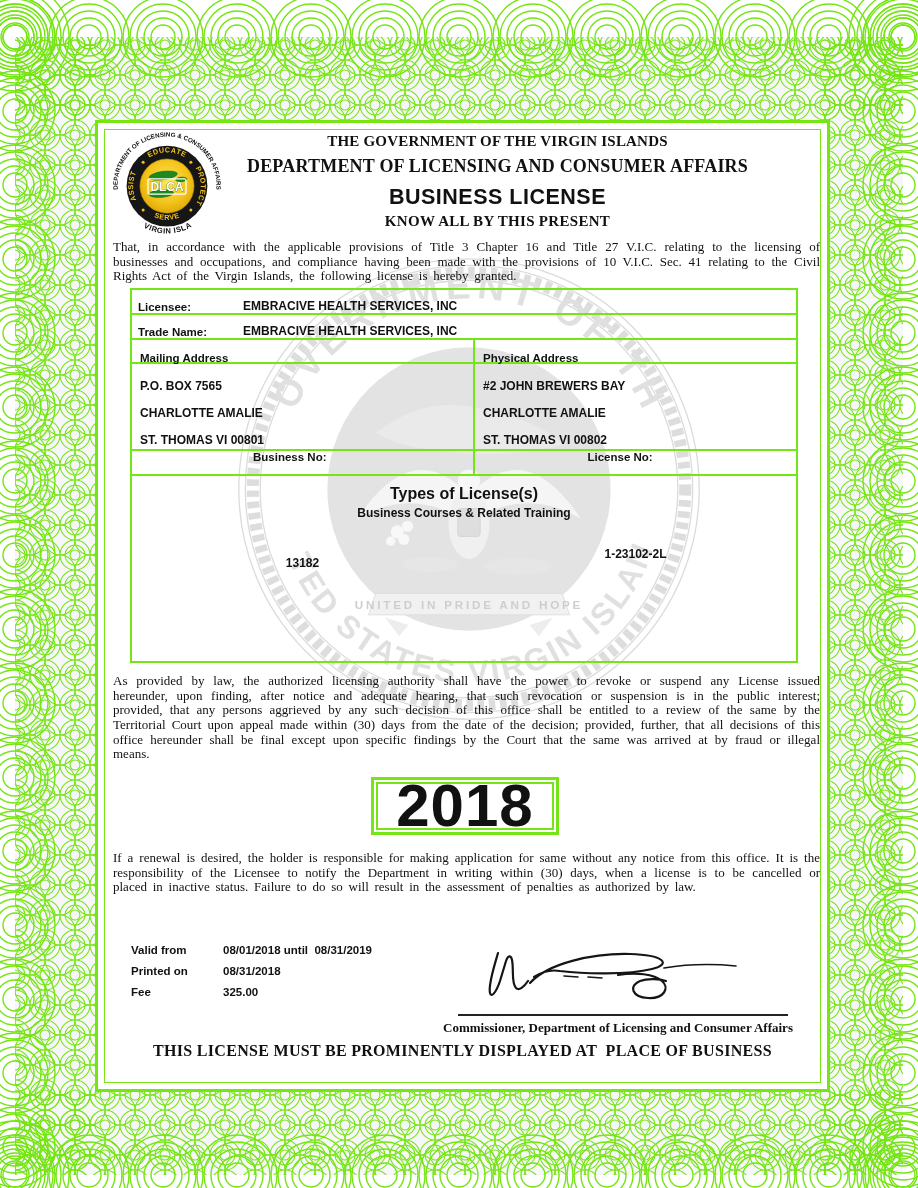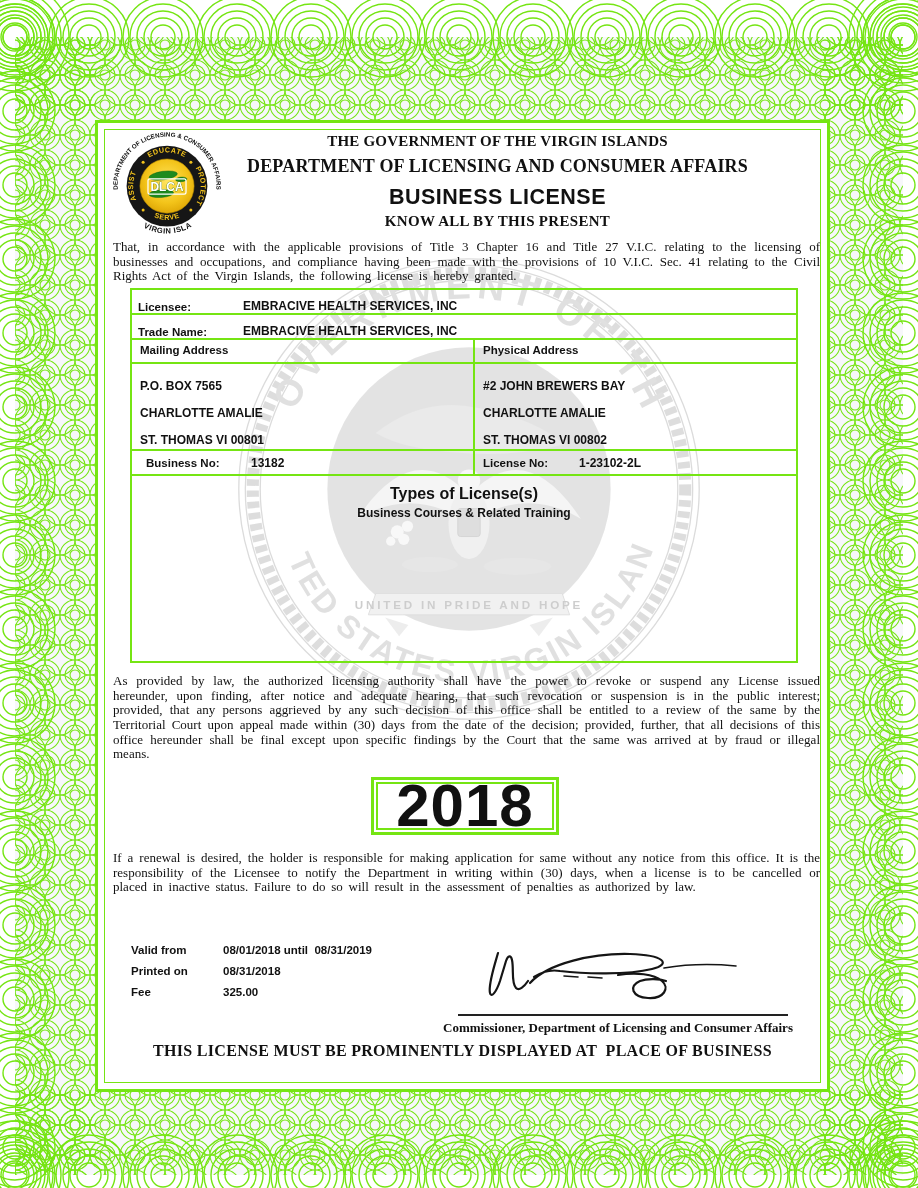--- a/index.html
+++ b/index.html
@@ -41,33 +41,33 @@
   .para.legal{top:551px;}
   .para.renew{top:728px;}
 
   .lic-table{
     position:absolute;left:32px;top:165px;width:668px;
     border:2px solid var(--green);box-sizing:border-box;
     font-family:"Liberation Sans",sans-serif;
   }
   .trow{display:flex;border-bottom:2px solid var(--green);box-sizing:border-box;background:transparent;}
   .trow:last-child{border-bottom:none;}
-  .cell{box-sizing:border-box;padding:4px 8px;}
+  .cell{box-sizing:border-box;padding:12px 8px;}
   .c-left{flex:0 0 343px;border-right:2px solid var(--green);}
   .c-right{flex:1 1 auto;}
   .lbl{font:bold 11.5px "Liberation Sans",sans-serif;}
   .val{font:bold 12px "Liberation Sans",sans-serif;white-space:pre-wrap;}
   .r-line{height:25px;display:flex;align-items:flex-end;}
   .r-line .lbl{width:105px;flex:0 0 105px;padding-left:6px;}
   .r-addr-h{height:24px;}
   .r-addr{height:87px;}
   .addr-lines{padding-top:9px;}
   .addr-lines .val{display:block;line-height:27px;}
   .r-nums{height:25px;}
-  .r-nums .cell{display:flex;align-items:center;height:100%;padding-top:0;padding-bottom:0;}
+  .r-nums .cell{display:flex;align-items:center;height:100%;padding-top:0;padding-bottom:0;flex-direction:column;}
   .r-nums .c-left .lbl{width:105px;flex:0 0 105px;padding-left:6px;}
   .r-nums .c-right .lbl{width:96px;flex:0 0 96px;}
   .r-types{height:185px;display:block;text-align:center;}
   .types-h{font:bold 16px "Liberation Sans",sans-serif;padding-top:9px;}
   .types-v{font:bold 12px "Liberation Sans",sans-serif;margin-top:3px;}
 
   .year-box{
     position:absolute;left:273px;top:654px;width:188px;height:58px;
     border:3px solid var(--green);box-sizing:border-box;background:#fff;
   }

